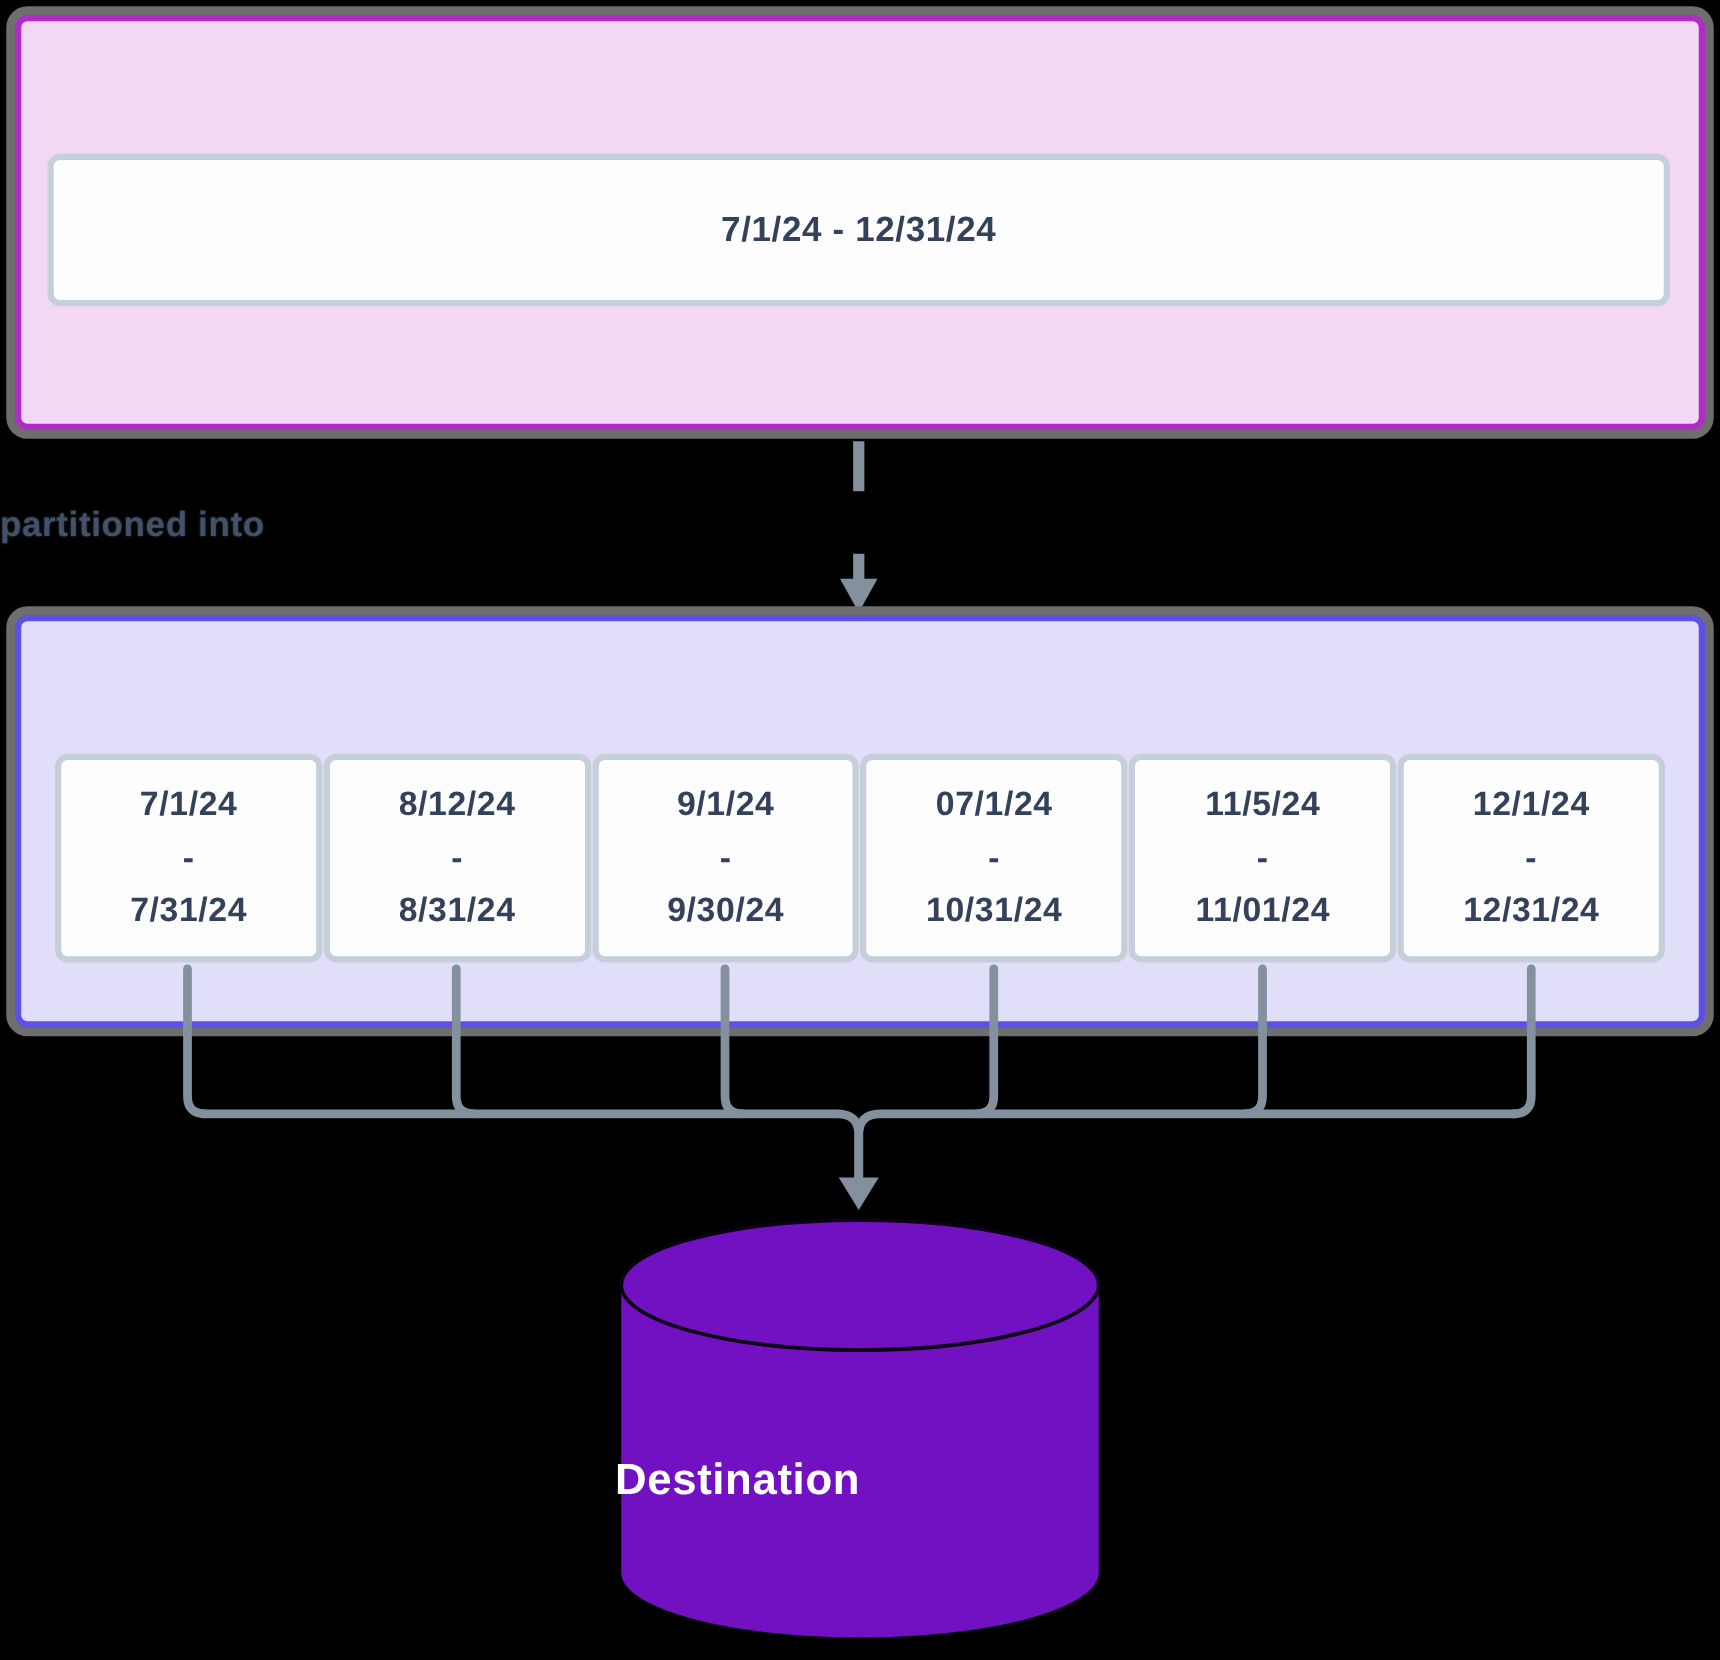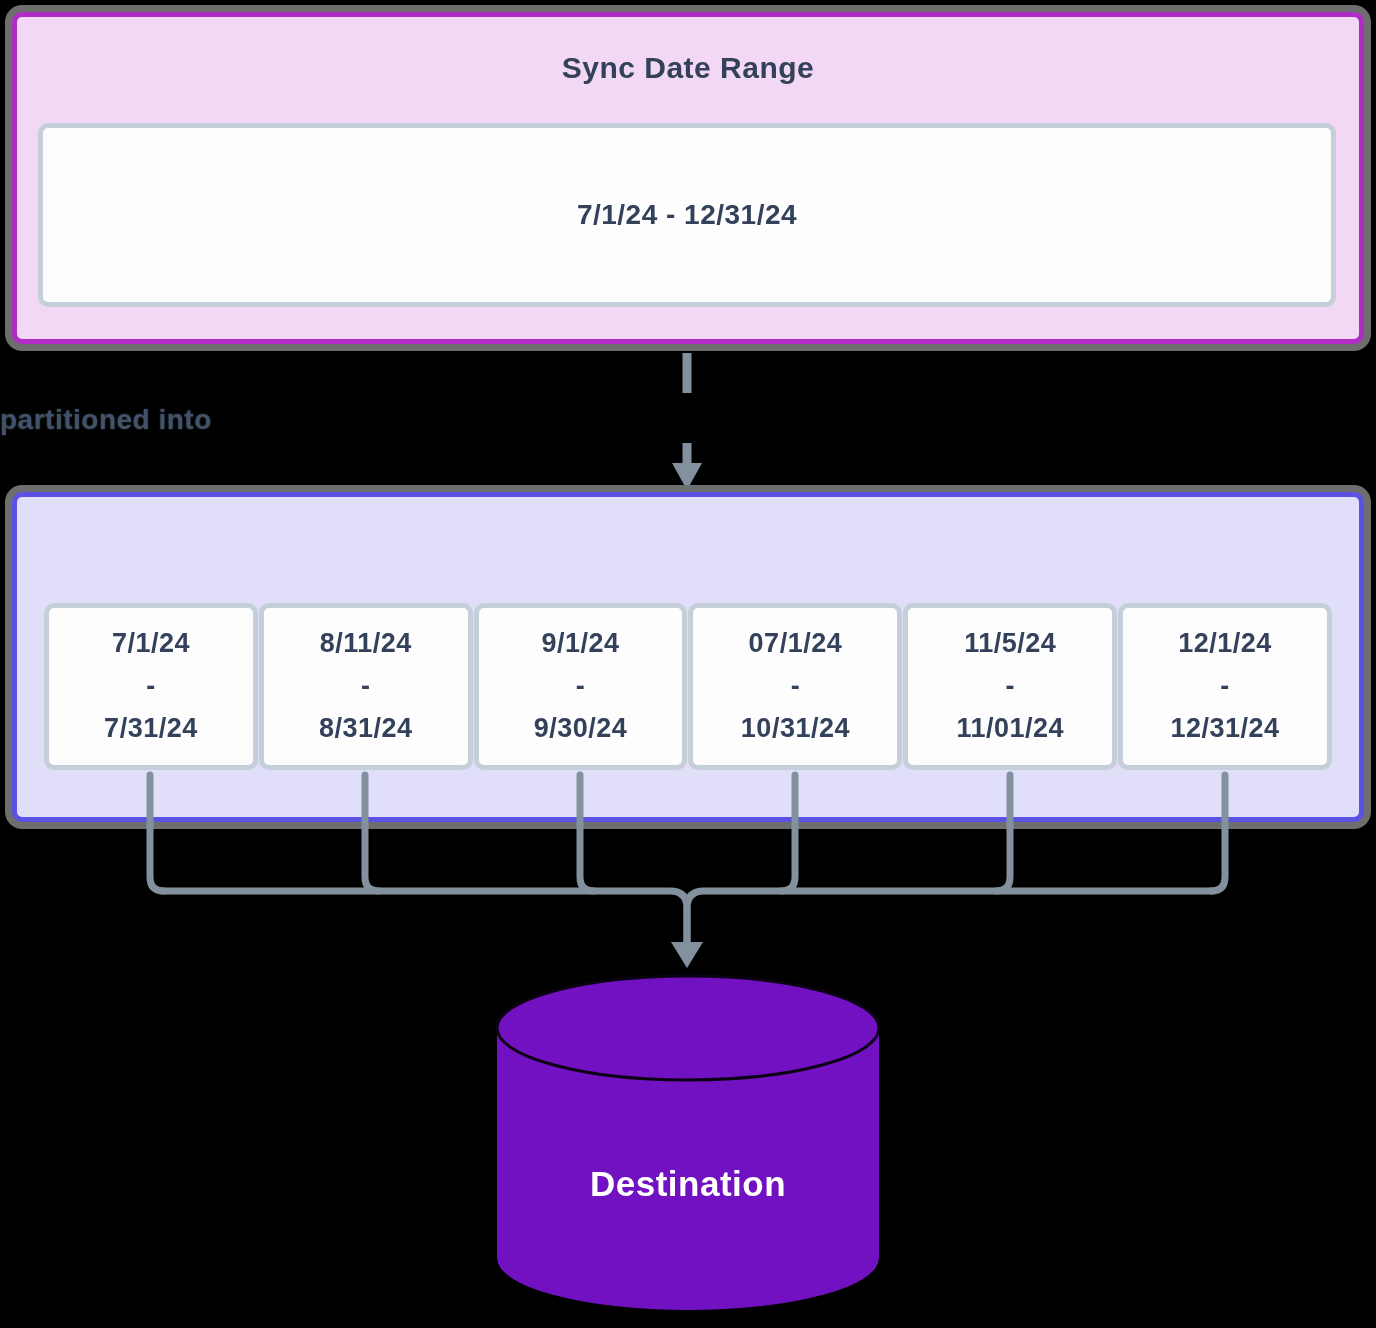--- a/index.html
+++ b/index.html
@@ -40,21 +40,21 @@
     background:var(--card-fill,#fdfdfe);
     border:5px solid var(--card-border,#c5cfd9);
     border-radius:10px;
     box-sizing:border-box;
     display:flex;flex-direction:column;
     align-items:center;justify-content:center;
     color:var(--text-dark,#34415a);
     font-weight:700;
   }
   .sync-range-card{
-    left:21px;top:106px;width:1298px;height:184px;
+    left:21px;top:106px;width:1298px;height:122px;
     font-size:28px;letter-spacing:.5px;
   }
   .range-row{
     position:absolute;left:27px;right:27px;top:106px;height:167px;
     display:flex;gap:1px;
   }
   .range-card{
     position:relative;flex:1;height:100%;
     font-size:27px;letter-spacing:.5px;
     gap:13px;line-height:1.1;
@@ -69,33 +69,32 @@
     letter-spacing:.5px;
   }
   
   .overlay-svg{position:absolute;left:0;top:0;pointer-events:none;}
   
   .destination{
     position:absolute;left:492px;top:972px;width:392px;height:344px;
   }
   .destination .dest-label{
     position:absolute;left:0;top:192px;width:100%;
-    text-align:center;
+    text-align:left;
     font-size:35px;font-weight:700;
     color:var(--destination-text,#ffffff);
     letter-spacing:.5px;
   }
 </style>
 </head>
 <body>
 
 <div class="canvas">
 
   <div class="big-box sync-box">
-    <h2>Sync Date Range</h2>
     <div class="value-card sync-range-card">
       <span>7/1/24 - 12/31/24</span>
     </div>
   </div>
 
   <svg class="overlay-svg" width="1376" height="1328" viewBox="0 0 1376 1328">
     <g fill="none" stroke="#83919e" stroke-width="9">
       <path d="M 687 353 V 393"></path>
       <path d="M 687 443 V 465"></path>
     </g>
@@ -105,21 +104,21 @@
   <div class="partition-label">partitioned into</div>
 
   <div class="big-box process-box">
     <div class="range-row">
       <div class="value-card range-card">
         <span>7/1/24</span>
         <span>-</span>
         <span>7/31/24</span>
       </div>
       <div class="value-card range-card">
-        <span>8/11/24</span>
+        <span>8/12/24</span>
         <span>-</span>
         <span>8/31/24</span>
       </div>
       <div class="value-card range-card">
         <span>9/1/24</span>
         <span>-</span>
         <span>9/30/24</span>
       </div>
       <div class="value-card range-card">
         <span>07/1/24</span>

